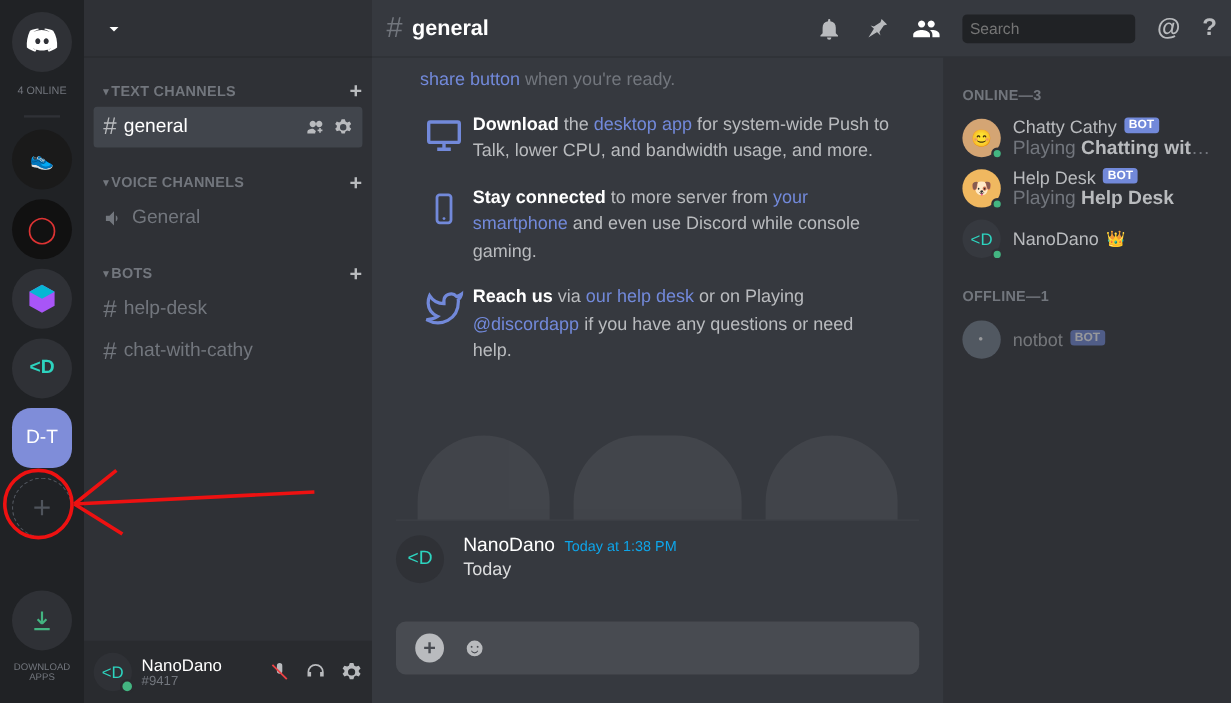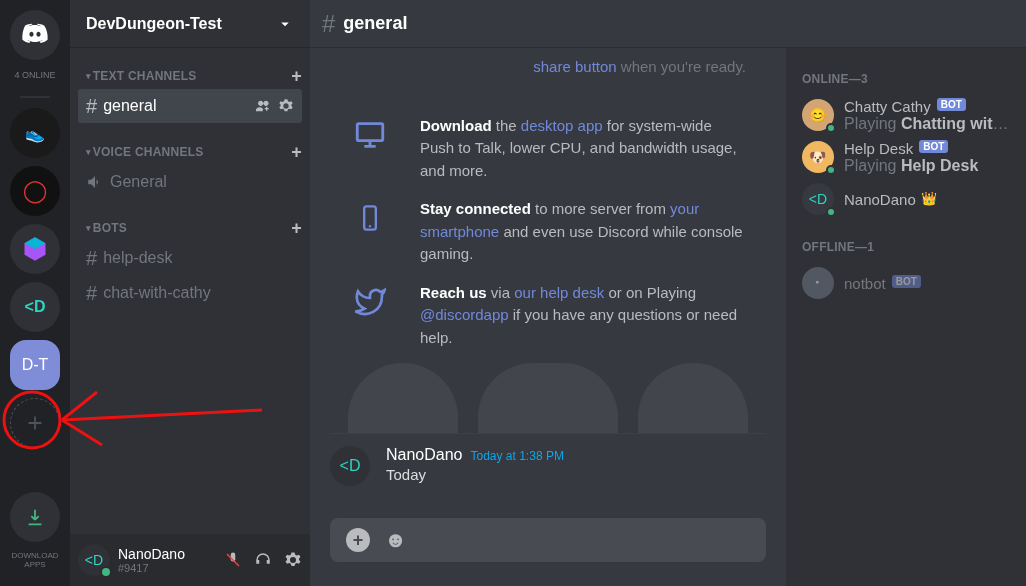--- a/index.html
+++ b/index.html
@@ -41,21 +41,21 @@
 .topbar{height:48px;border-bottom:1px solid rgba(0,0,0,.2);display:flex;align-items:center;padding:0 12px}
 .topbar .hash{font-size:24px;color:#72767d;margin-right:8px;font-weight:300}
 .topbar .title{color:#fff;font-weight:600;font-size:18px;flex:1}
 .tb-icons{display:flex;align-items:center;gap:18px;color:#b9bbbe}
 .tb-icons>*{cursor:pointer}
 .search{background:#202225;border-radius:4px;width:144px;height:24px;display:flex;align-items:center;padding:0 6px;color:#72767d;font-size:13px}
 .search input{background:transparent;border:none;outline:none;flex:1;color:#fff;font-size:13px}
 .content-row{flex:1;display:flex;min-height:0}
 .messages{flex:1;display:flex;flex-direction:column;min-width:0}
 .welcome{padding:8px 40px 0 40px;flex:1;overflow:hidden;position:relative}
-.tip{display:flex;gap:30px;margin-bottom:16px;align-items:flex-start}
+.tip{display:flex;gap:4px;margin-bottom:16px;align-items:flex-start}
 .tip-icon{width:40px;height:40px;display:flex;align-items:center;justify-content:center;color:#7289da;flex-shrink:0}
 .tip-text{color:#b9bbbe;font-size:15px;line-height:1.5}
 .tip-text b{color:#fff;font-weight:600}
 .tip-text a{color:#7289da;text-decoration:none}
 .ghost{position:absolute;bottom:-10px;left:0;right:0;height:80px;display:flex;justify-content:center;gap:20px;opacity:.06}
 .ghost div{width:110px;height:90px;background:#fff;border-radius:55px 55px 0 0}
 .msg{display:flex;padding:12px 20px;gap:16px}
 .msg-av{width:40px;height:40px;border-radius:50%;background:#2f3136;display:flex;align-items:center;justify-content:center;font-size:16px;flex-shrink:0}
 .msg-body{flex:1}
 .msg-head{display:flex;align-items:baseline;gap:8px}
@@ -123,21 +123,20 @@
       <svg width="22" height="22" viewBox="0 0 24 24">
           <path stroke="#43b581" stroke-width="2" fill="none" d="M12 4v11m0 0l-4-4m4 4l4-4M5 20h14"></path>
         </svg>
     </div>
     <div class="dlabel">DOWNLOAD<br>APPS</div>
     <div style="height:8px"></div>
   </div>
 
   <div class="channels">
     <div class="ch-header">
-      <span>DevDungeon-Test</span>
       <svg width="18" height="18" viewBox="0 0 24 24">
           <path fill="#fff" d="M7 10l5 5 5-5z"></path>
         </svg>
     </div>
     <div class="ch-scroll">
       <div class="cat">
         <span class="chev">▾</span>
         <span>TEXT CHANNELS</span>
         <span class="plus">+</span>
       </div>
@@ -212,26 +211,52 @@
             </svg>
           </span>
       </div>
     </div>
   </div>
 
   <div class="main">
     <div class="topbar">
       <span class="hash">#</span>
       <span class="title">general</span>
+      <div class="tb-icons">
+        <span>
+            <svg width="22" height="22" viewBox="0 0 24 24">
+              <path fill="currentColor" d="M12 22a2 2 0 002-2h-4a2 2 0 002 2zm6-6V11a6 6 0 00-5-5.9V4a1 1 0 10-2 0v1.1A6 6 0 006 11v5l-2 2v1h16v-1z"></path>
+            </svg>
+          </span>
+        <span>
+            <svg width="22" height="22" viewBox="0 0 24 24">
+              <path fill="currentColor" d="M16 3l5 5-3 1-4 6 1 3-6-6-5 8 8-5-6-6 3 1 6-4z"></path>
+            </svg>
+          </span>
+        <span style="color:#fff">
+            <svg width="24" height="24" viewBox="0 0 24 24">
+              <path fill="currentColor" d="M16 11c2 0 3-2 3-3s-1-3-3-3-3 2-3 3 1 3 3 3zm-8 0c2 0 3-2 3-3S10 5 8 5 5 7 5 8s1 3 3 3zm0 2c-2 0-7 1-7 4v2h14v-2c0-3-5-4-7-4zm8 0h-1c1 1 2 2 2 4v2h6
+v-2c0-3-4-4-6-4z"></path>
+            </svg>
+          </span>
+        <div class="search">
+          <input placeholder="Search" style="">
+          <svg width="16" height="16" viewBox="0 0 24 24">
+              <path fill="currentColor" d="M10 2a8 8 0 105 14.3l5 5 1.4-1.4-5-5A8 8 0 0010 2zm0 2a6 6 0 110 12 6 6 0 010-12z"></path>
+            </svg>
+        </div>
+        <span style="font-size:20px;font-weight:600">@</span>
+        <span style="font-size:20px;font-weight:600">?</span>
+      </div>
     </div>
 
     <div class="content-row">
       <div class="messages">
         <div class="welcome">
-          <div class="tip-text" style="text-align:right;margin-bottom:36px;color:#72767d">
+          <div class="tip-text" style="text-align:left;margin-bottom:14px;color:#72767d">
             <a href="#">share button</a><span> when you're ready.</span>
           </div>
           <div class="tip">
             <div class="tip-icon">
                 <svg width="34" height="34" viewBox="0 0 24 24">
                   <rect x="3" y="4" width="18" height="12" rx="1" fill="none" stroke="currentColor" stroke-width="2"></rect>
                   <path stroke="currentColor" stroke-width="2" d="M8 20h8M12 16v4"></path>
                 </svg>
               </div>
             <div class="tip-text"><b>Download</b><span> the </span><a href="#">desktop app</a><span> for system-wide Push to Talk, lower CPU, and bandwidth usage, and more.</span></div>

